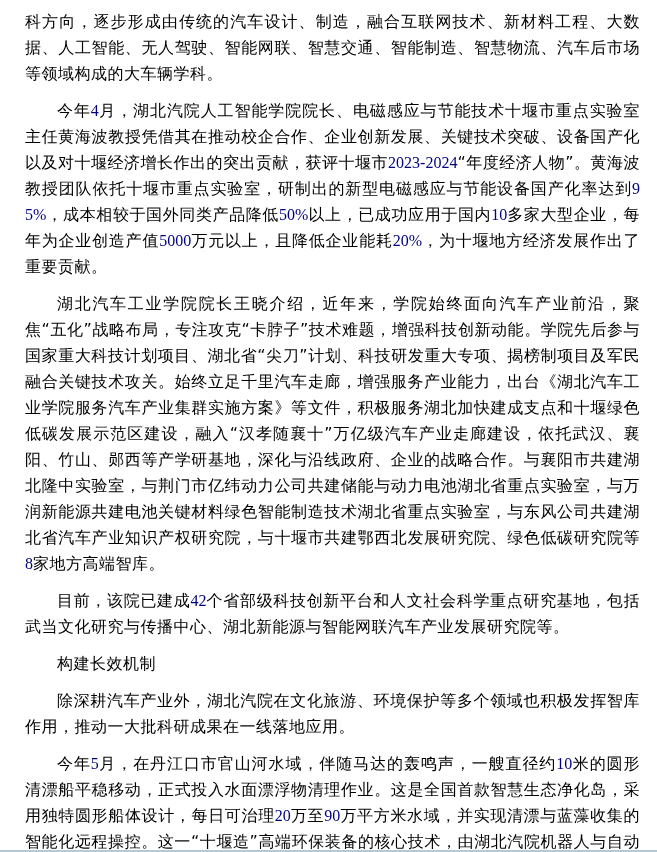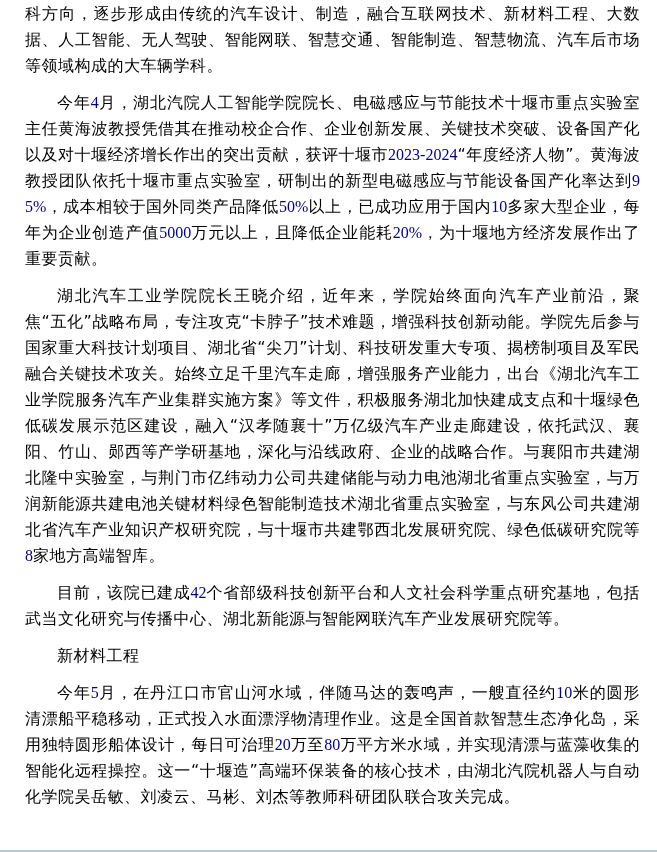--- a/index.html
+++ b/index.html
@@ -16,21 +16,21 @@
   }
   .document-body {
     padding: 1px 17px 0 25px;
     font-size: 16px;
     line-height: 26px;
     color: #000000;
     text-align: justify;
     letter-spacing: 0.5px;
   }
   .document-body p {
-    margin: 0 0 11px 0;
+    margin: 8px 0 11px 0;
     word-break: break-all;
   }
   .document-body p.indent {
     text-indent: 2em;
   }
   .num {
     font-family: "Liberation Serif", serif;
     color: #000080;
     letter-spacing: 0;
   }
@@ -44,17 +44,18 @@
   }
 </style>
 </head>
 <body>
 
 <div class="document-body">
     <p>科方向，逐步形成由传统的汽车设计、制造，融合互联网技术、新材料工程、大数据、人工智能、无人驾驶、智能网联、智慧交通、智能制造、智慧物流、汽车后市场等领域构成的大车辆学科。</p>
     <p class="indent">今年<span class="num">4</span>月，湖北汽院人工智能学院院长、电磁感应与节能技术十堰市重点实验室主任黄海波教授凭借其在推动校企合作、企业创新发展、关键技术突破、设备国产化以及对十堰经济增长作出的突出贡献，获评十堰市<span class="num">2023-2024</span>“年度经济人物”。黄海波教授团队依托十堰市重点实验室，研制出的新型电磁感应与节能设备国产化率达到<span class="num">95%</span>，成本相较于国外同类产品降低<span class="num">50%</span>以上，已成功应用于国内<span class="num">10</span>多家大型企业，每年为企业创造产值<span class="num">5000</span>万元以上，且降低企业能耗<span class="num">20%</span>，为十堰地方经济发展作出了重要贡献。</p>
     <p class="indent">湖北汽车工业学院院长王晓介绍，近年来，学院始终面向汽车产业前沿，聚焦“五化”战略布局，专注攻克“卡脖子”技术难题，增强科技创新动能。学院先后参与国家重大科技计划项目、湖北省“尖刀”计划、科技研发重大专项、揭榜制项目及军民融合关键技术攻关。始终立足千里汽车走廊，增强服务产业能力，出台《湖北汽车工业学院服务汽车产业集群实施方案》等文件，积极服务湖北加快建成支点和十堰绿色低碳发展示范区建设，融入“汉孝随襄十”万亿级汽车产业走廊建设，依托武汉、襄阳、竹山、郧西等产学研基地，深化与沿线政府、企业的战略合作。与襄阳市共建湖北隆中实验室，与荆门市亿纬动力公司共建储能与动力电池湖北省重点实验室，与万润新能源共建电池关键材料绿色智能制造技术湖北省重点实验室，与东风公司共建湖北省汽车产业知识产权研究院，与十堰市共建鄂西北发展研究院、绿色低碳研究院等<span class="num">8</span>家地方高端智库。</p>
     <p class="indent">目前，该院已建成<span class="num">42</span>个省部级科技创新平台和人文社会科学重点研究基地，包括武当文化研究与传播中心、湖北新能源与智能网联汽车产业发展研究院等。</p>
-    <p class="indent">新材料工程</p>
-    <p class="indent">今年<span class="num">5</span>月，在丹江口市官山河水域，伴随马达的轰鸣声，一艘直径约<span class="num">10</span>米的圆形清漂船平稳移动，正式投入水面漂浮物清理作业。这是全国首款智慧生态净化岛，采用独特圆形船体设计，每日可治理<span class="num">20</span>万至<span class="num">80</span>万平方米水域，并实现清漂与蓝藻收集的智能化远程操控。这一“十堰造”高端环保装备的核心技术，由湖北汽院机器人与自动化学院吴岳敏、刘凌云、马彬、刘杰等教师科研团队联合攻关完成。</p>
+    <p class="indent">构建长效机制</p>
+    <p class="indent">除深耕汽车产业外，湖北汽院在文化旅游、环境保护等多个领域也积极发挥智库作用，推动一大批科研成果在一线落地应用。</p>
+    <p class="indent">今年<span class="num">5</span>月，在丹江口市官山河水域，伴随马达的轰鸣声，一艘直径约<span class="num">10</span>米的圆形清漂船平稳移动，正式投入水面漂浮物清理作业。这是全国首款智慧生态净化岛，采用独特圆形船体设计，每日可治理<span class="num">20</span>万至<span class="num">90</span>万平方米水域，并实现清漂与蓝藻收集的智能化远程操控。这一“十堰造”高端环保装备的核心技术，由湖北汽院机器人与自动化学院吴岳敏、刘凌云、马彬、刘杰等教师科研团队联合攻关完成。</p>
   </div>
 
 <div class="bottom-divider-line"></div>
 
 </body></html>

